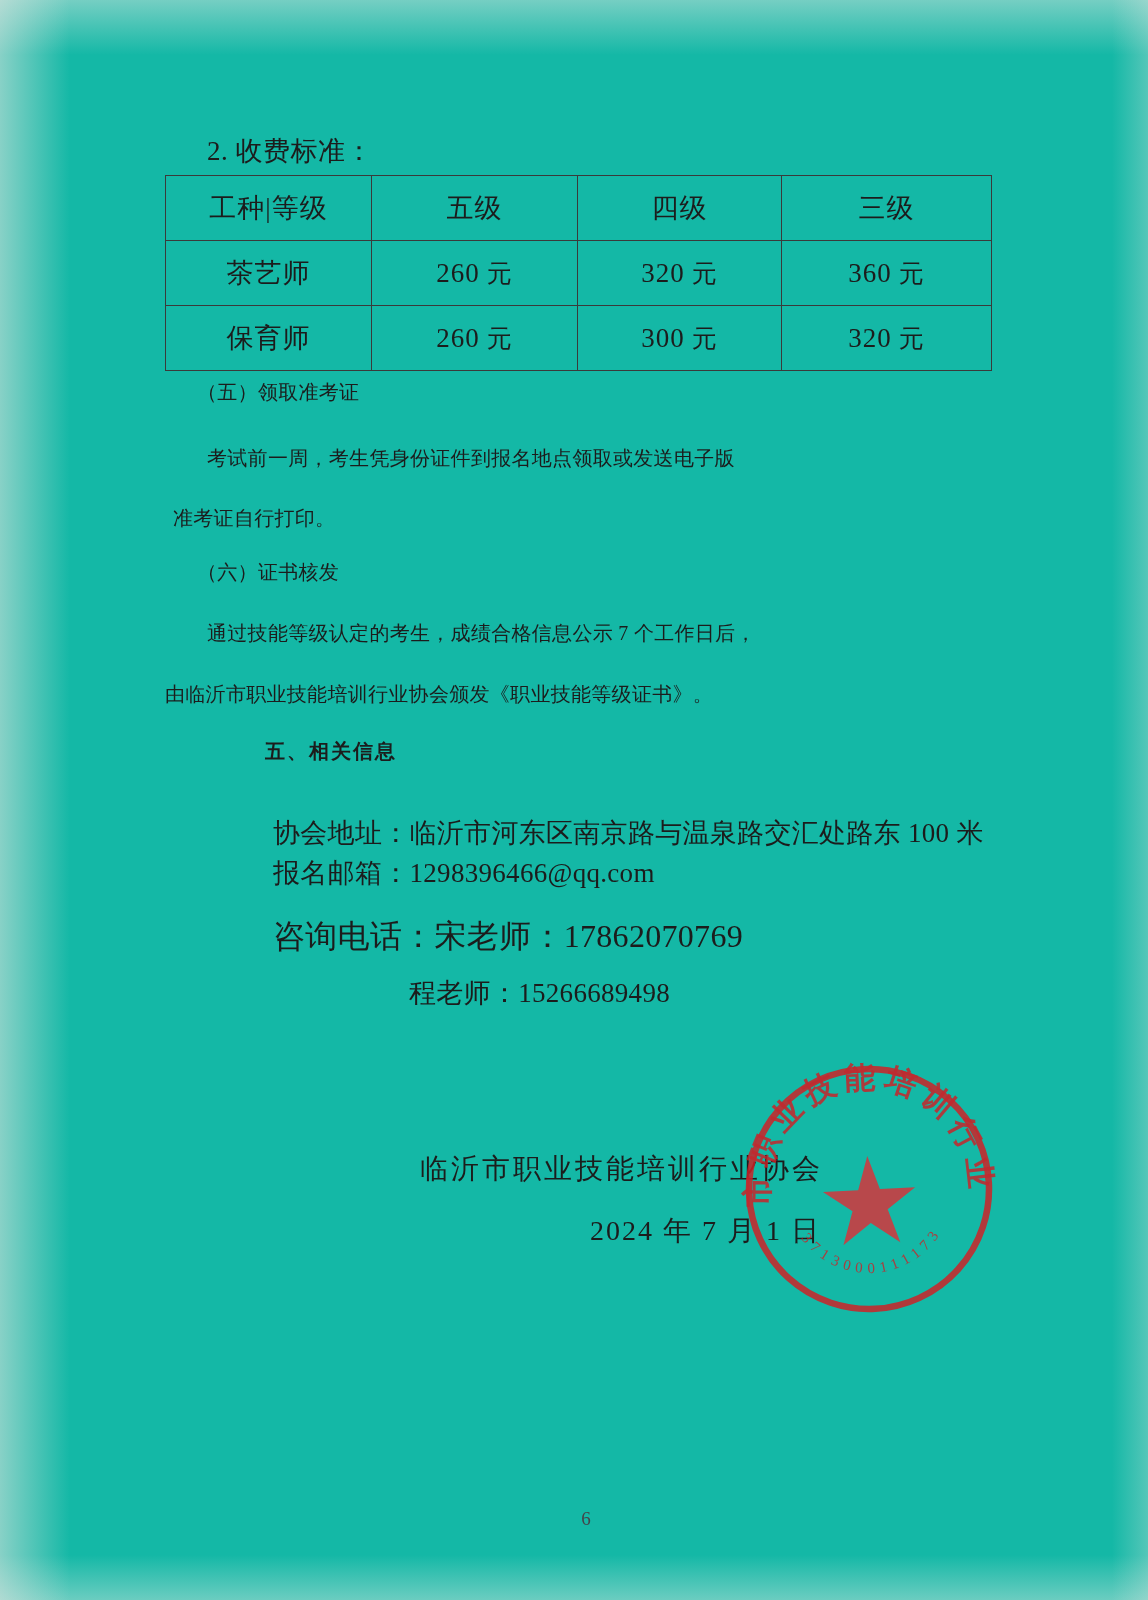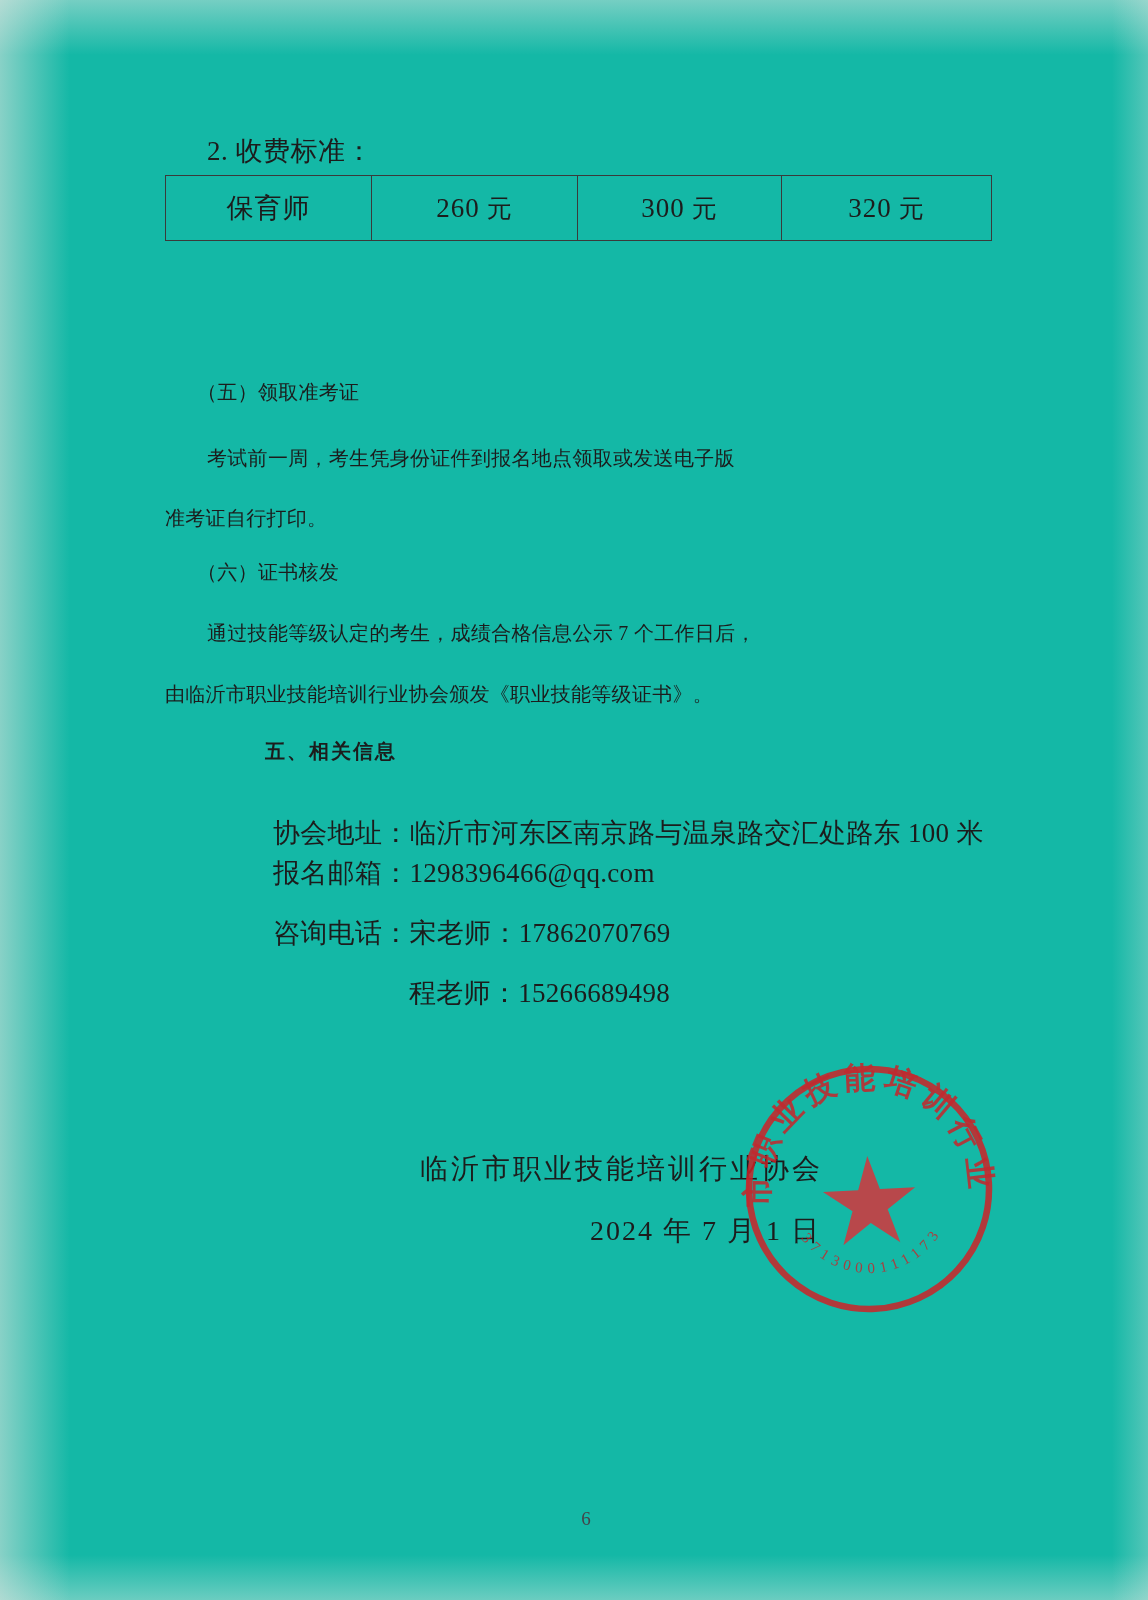--- a/index.html
+++ b/index.html
@@ -125,47 +125,65 @@
 <div class="page">
   <div class="scan-tint"></div>
 
   <div class="content">
 
     <div class="sub-label">2. 收费标准：</div>
 
     <table class="fee-table">
       <tbody>
         <tr>
+          <td class="c0">工种|等级</td>
+          <td class="c1">五级</td>
+          <td class="c2">四级</td>
+          <td class="c3">三级</td>
+        </tr>
+        <tr>
+          <td class="c0">茶艺师</td>
+          <td class="c1 cell-amount">
+            <span>260</span><span class="unit">元</span>
+          </td>
+          <td class="c2 cell-amount">
+            <span>320</span><span class="unit">元</span>
+          </td>
+          <td class="c3 cell-amount">
+            <span>360</span><span class="unit">元</span>
+          </td>
+        </tr>
+        <tr>
           <td class="c0">保育师</td>
           <td class="c1 cell-amount">
             <span>260</span><span class="unit">元</span>
           </td>
           <td class="c2 cell-amount">
             <span>300</span><span class="unit">元</span>
           </td>
           <td class="c3 cell-amount">
             <span>320</span><span class="unit">元</span>
           </td>
         </tr>
       </tbody>
     </table>
 
     <div class="para" style="left:32px; top:382px;">（五）领取准考证</div>
     <div class="para" style="left:42px; top:448px;">考试前一周，考生凭身份证件到报名地点领取或发送电子版</div>
-    <div class="para" style="left:0px; top:508px;">准考证自行打印。</div>
+    <div class="para" style="left:8px; top:508px;">准考证自行打印。</div>
 
     <div class="para" style="left:32px; top:562px;">（六）证书核发</div>
     <div class="para" style="left:42px; top:623px;">通过技能等级认定的考生，成绩合格信息公示 7 个工作日后，</div>
     <div class="para" style="left:0px; top:684px;">由临沂市职业技能培训行业协会颁发《职业技能等级证书》。</div>
 
     <div class="para bold-head" style="left:100px; top:741px;">五、相关信息</div>
 
     <div class="para" style="left:108px; top:800px; font-size:27px;margin-top:20px;">协会地址：临沂市河东区南京路与温泉路交汇处路东 100 米</div>
     <div class="para" style="left:108px; top:860px; font-size:27px;">报名邮箱：1298396466@qq.com</div>
-    <div class="para" style="left:108px; top:920px; font-size:27px;font-family:Liberation Serif, serif;">咨询电话：宋老师：17862070769</div>
+    <div class="para" style="left:108px; top:920px; font-size:32px;font-family:Liberation Serif, serif;">咨询电话：宋老师：17862070769</div>
     <div class="para" style="left:244px; top:980px; font-size:27px;">程老师：15266689498</div>
 
   </div>
 
   <div class="sign-line" id="signature-org">临沂市职业技能培训行业协会</div>
   <div class="sign-line" id="signature-date">2024 年 7 月 1 日</div>
 
   <div class="seal">
     <svg viewBox="0 0 258 258" xmlns="http://www.w3.org/2000/svg">
       <defs>

